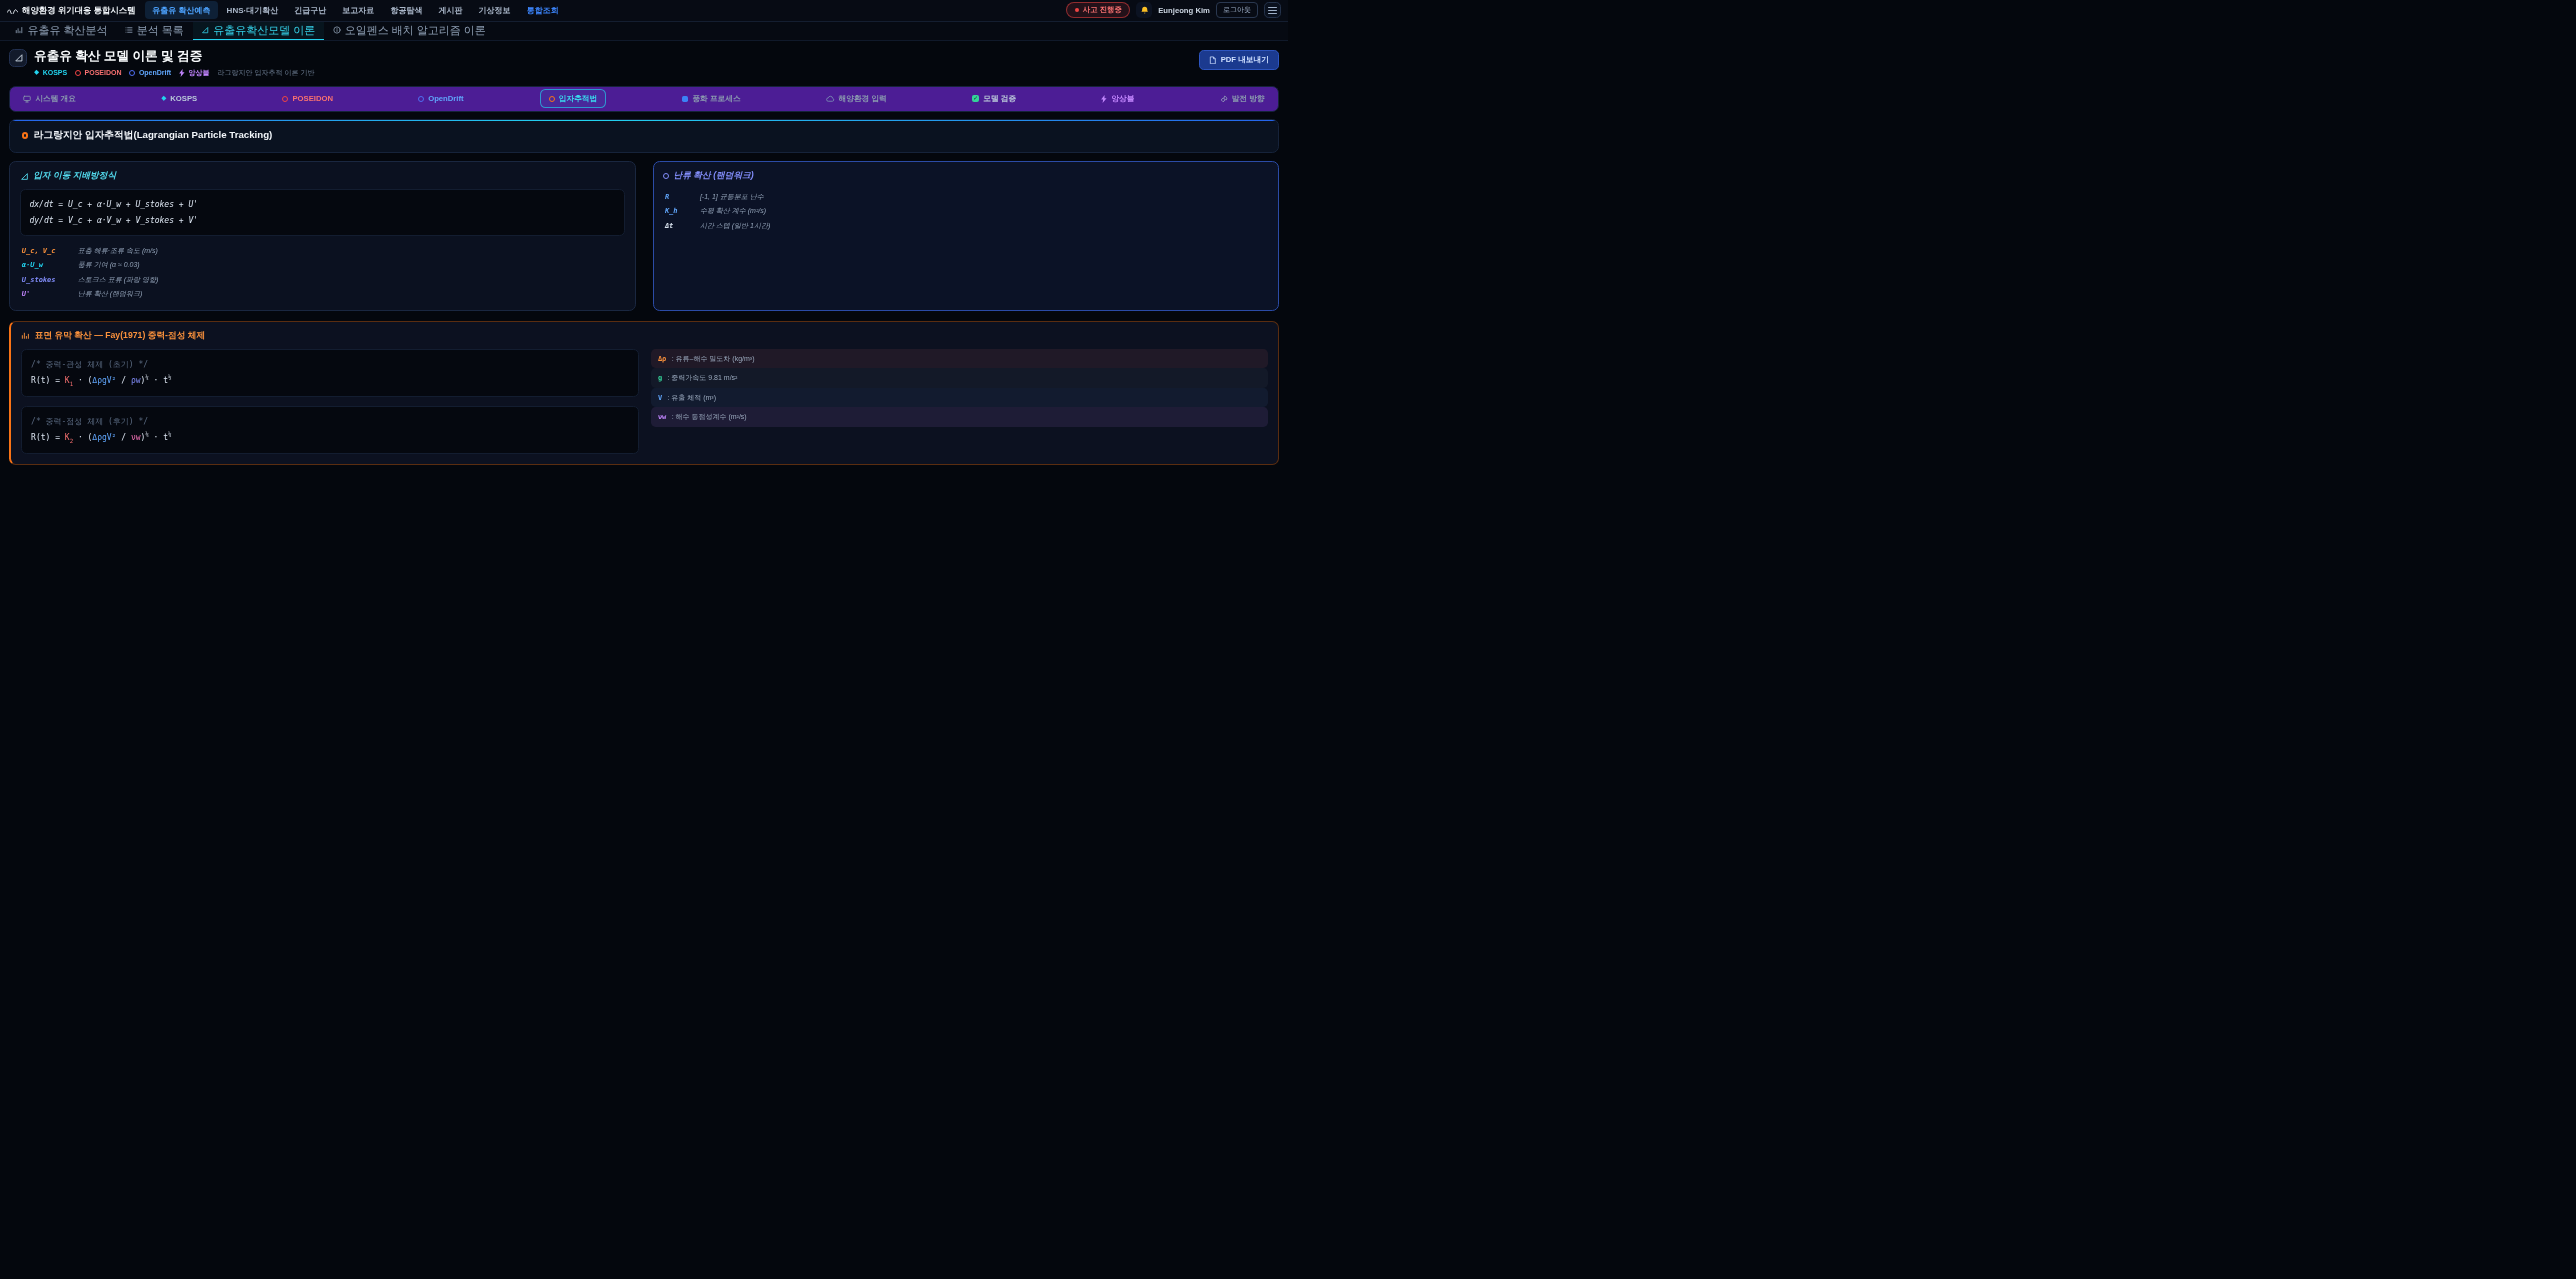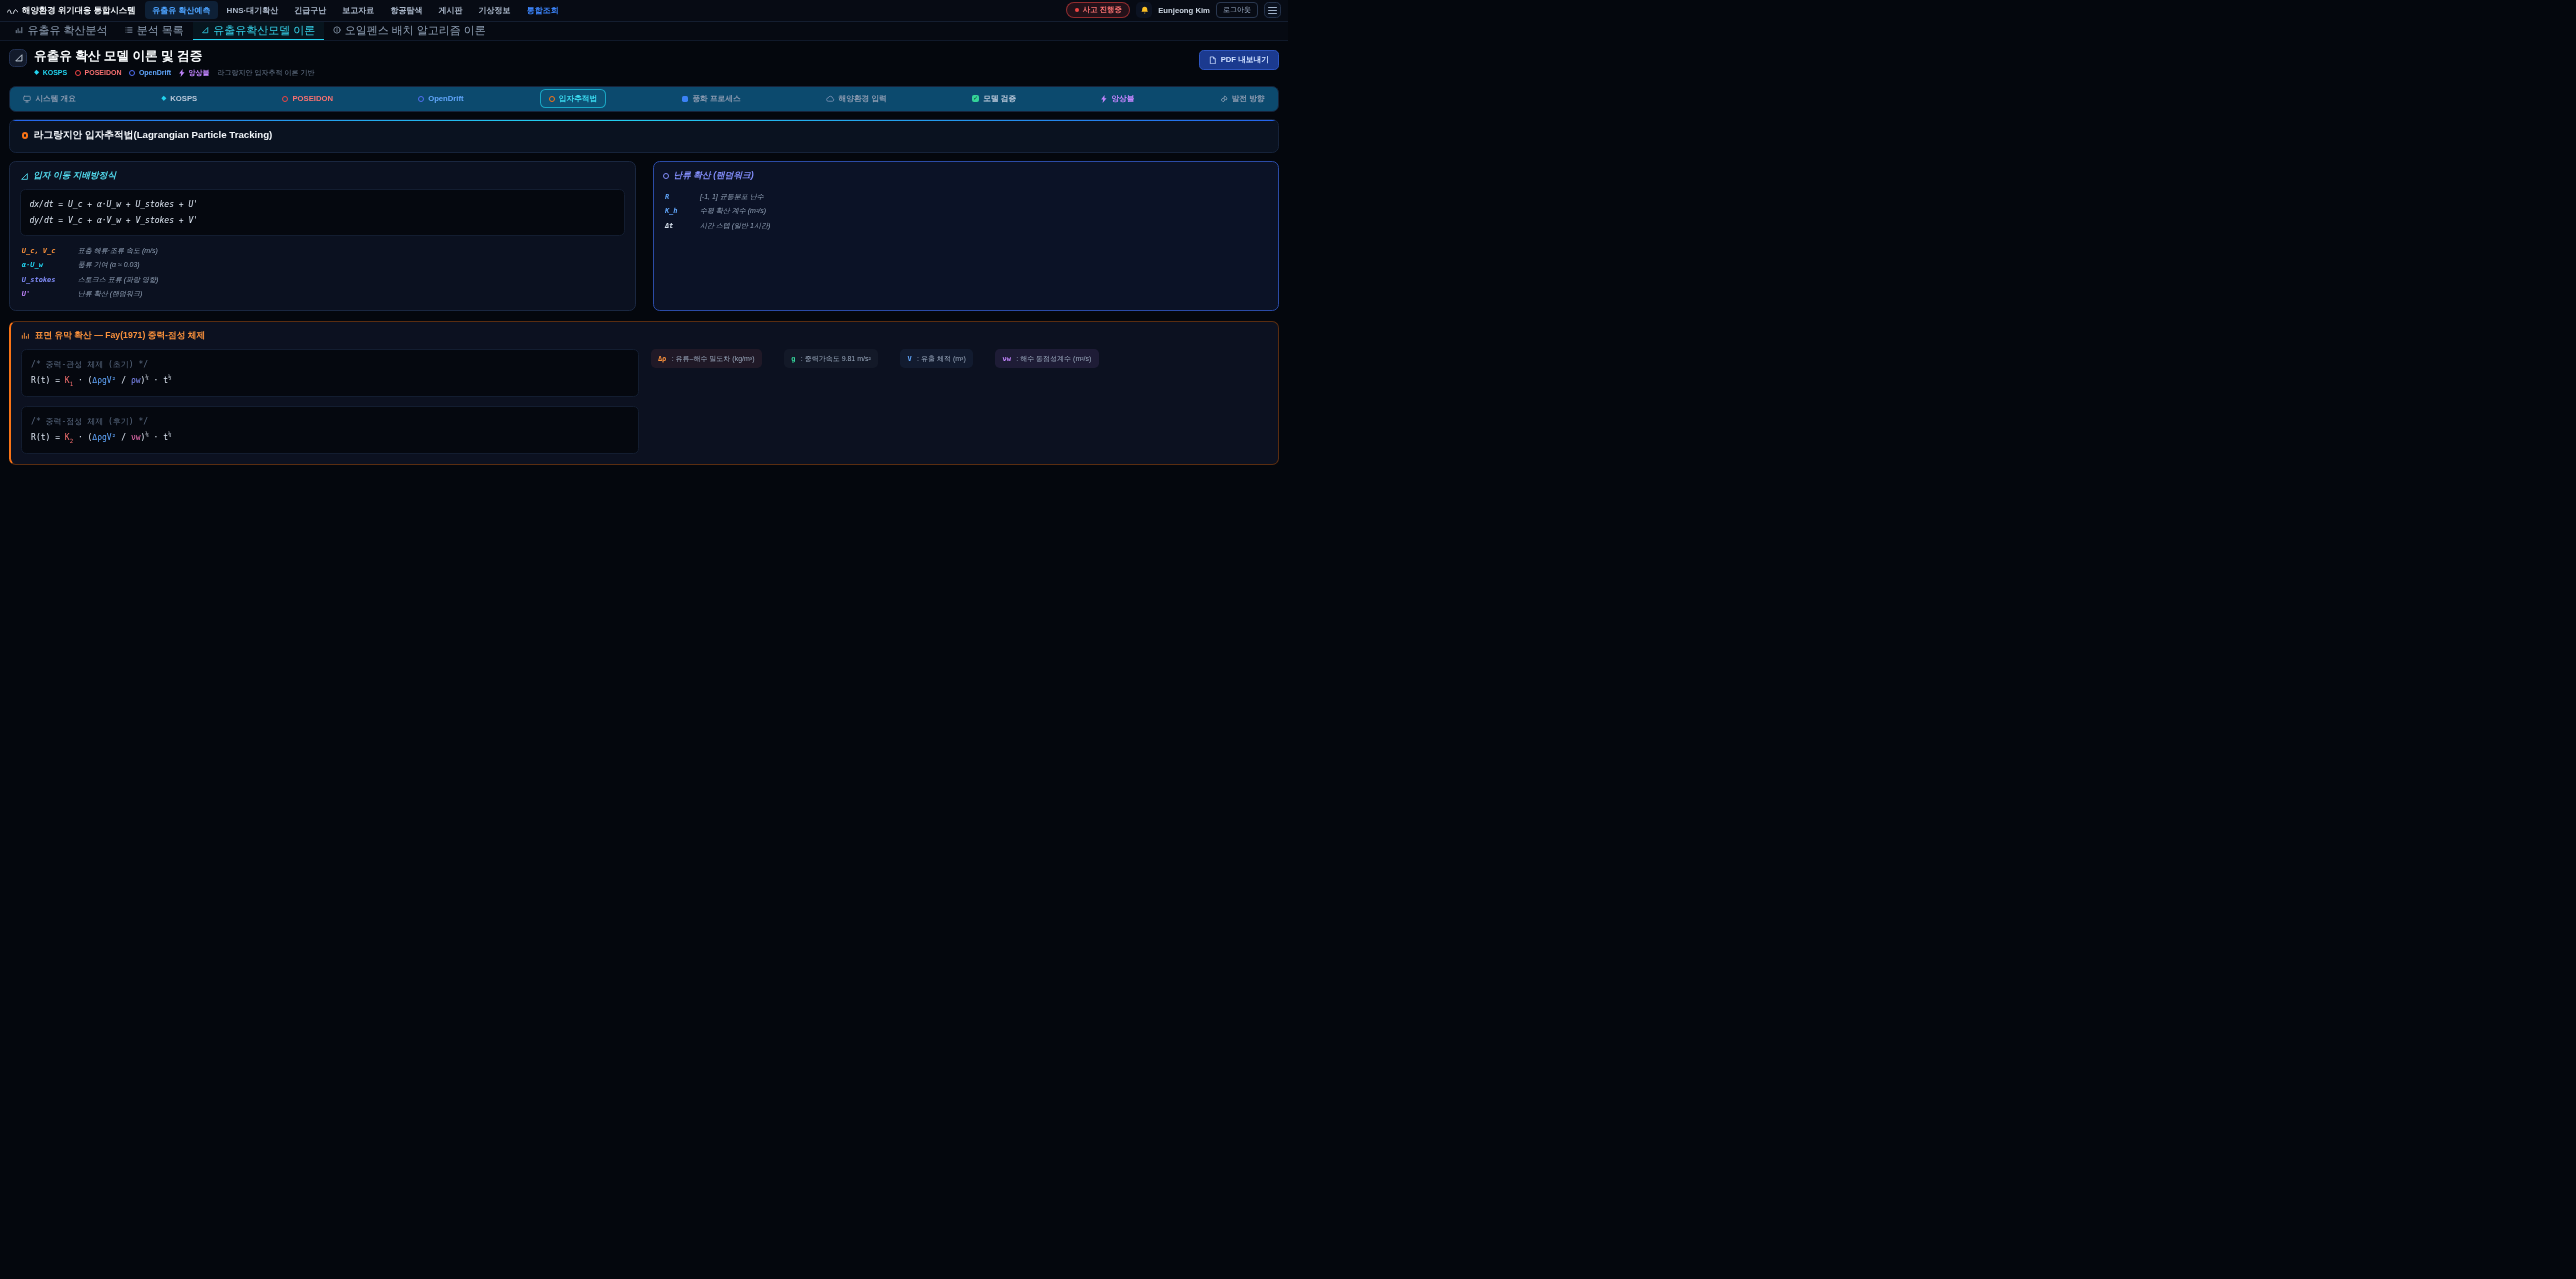--- a/index.html
+++ b/index.html
@@ -86,21 +86,21 @@
   .tag-note { color:#6f7f95; font-weight:normal; white-space:nowrap; }
   .pdf-btn {
     margin-left:auto; display:flex; align-items:center; gap:4.7px;
     background:#1b3a8f; border:0.7px solid #2d55c0; color:#cfe0ff;
     border-radius:4.7px; padding:4px 8.7px; font-size:7.7px; font-weight:bold;
     cursor:pointer; white-space:nowrap; margin-top:2px;
   }
 
   
   .tabs-bar {
-    margin:2.7px 9.4px 6.7px; background:#0c4a6e; border:0.7px solid #16233a;
+    margin:2.7px 9.4px 6.7px; background:#4c1d95; border:0.7px solid #16233a;
     border-radius:6.7px; display:flex; align-items:center; padding:2.7px 4px;
     justify-content:space-between;
   }
   .tab {
     display:flex; align-items:center; gap:4px; padding:3.4px 8px;
     border-radius:5.4px; font-size:7.7px; font-weight:bold; color:#8a99af;
     cursor:pointer; border:0.7px solid transparent; white-space:nowrap;
   }
   .tab.light { color:#b9c7d9; }
   .tab.red { color:var(--lightred,#f87171); }
@@ -174,21 +174,21 @@
   .c-light { color:#dbe4f0; }
 
   
   .fay-card {
     margin:9.4px 9.4px 12px; background:#0c1120;
     border:0.7px solid #5a2d10; border-left:2px solid var(--deeporange,#f97316);
     border-radius:6.7px; padding:8px 10px 9.4px;
   }
   .fay-grid { display:grid; grid-template-columns:1fr 1fr; column-gap:12px; row-gap:0; margin-top:7.4px; align-items:start; }
   .fay-code-col { display:flex; flex-direction:column; gap:8.7px; }
-  .fay-legend-col { display:flex; flex-direction:row; gap:22px; }
+  .fay-legend-col { display:flex; flex-direction:column; gap:0; }
   .fay-pill {
     display:flex; align-items:baseline; gap:4px; border-radius:4.7px;
     padding:4.7px 7.4px; font-size:7px; background:rgba(148,163,184,.055);
   }
   .fay-pill.tint-red { background:rgba(248,113,113,.09); }
   .fay-pill.tint-blue { background:rgba(96,165,250,.07); }
   .fay-pill.tint-purple { background:rgba(192,132,252,.10); }
   .fay-pill .legend-term { width:auto; margin-right:1.3px; }
   .fay-pill .legend-desc { color:#9aa9bd; }
 </style>

